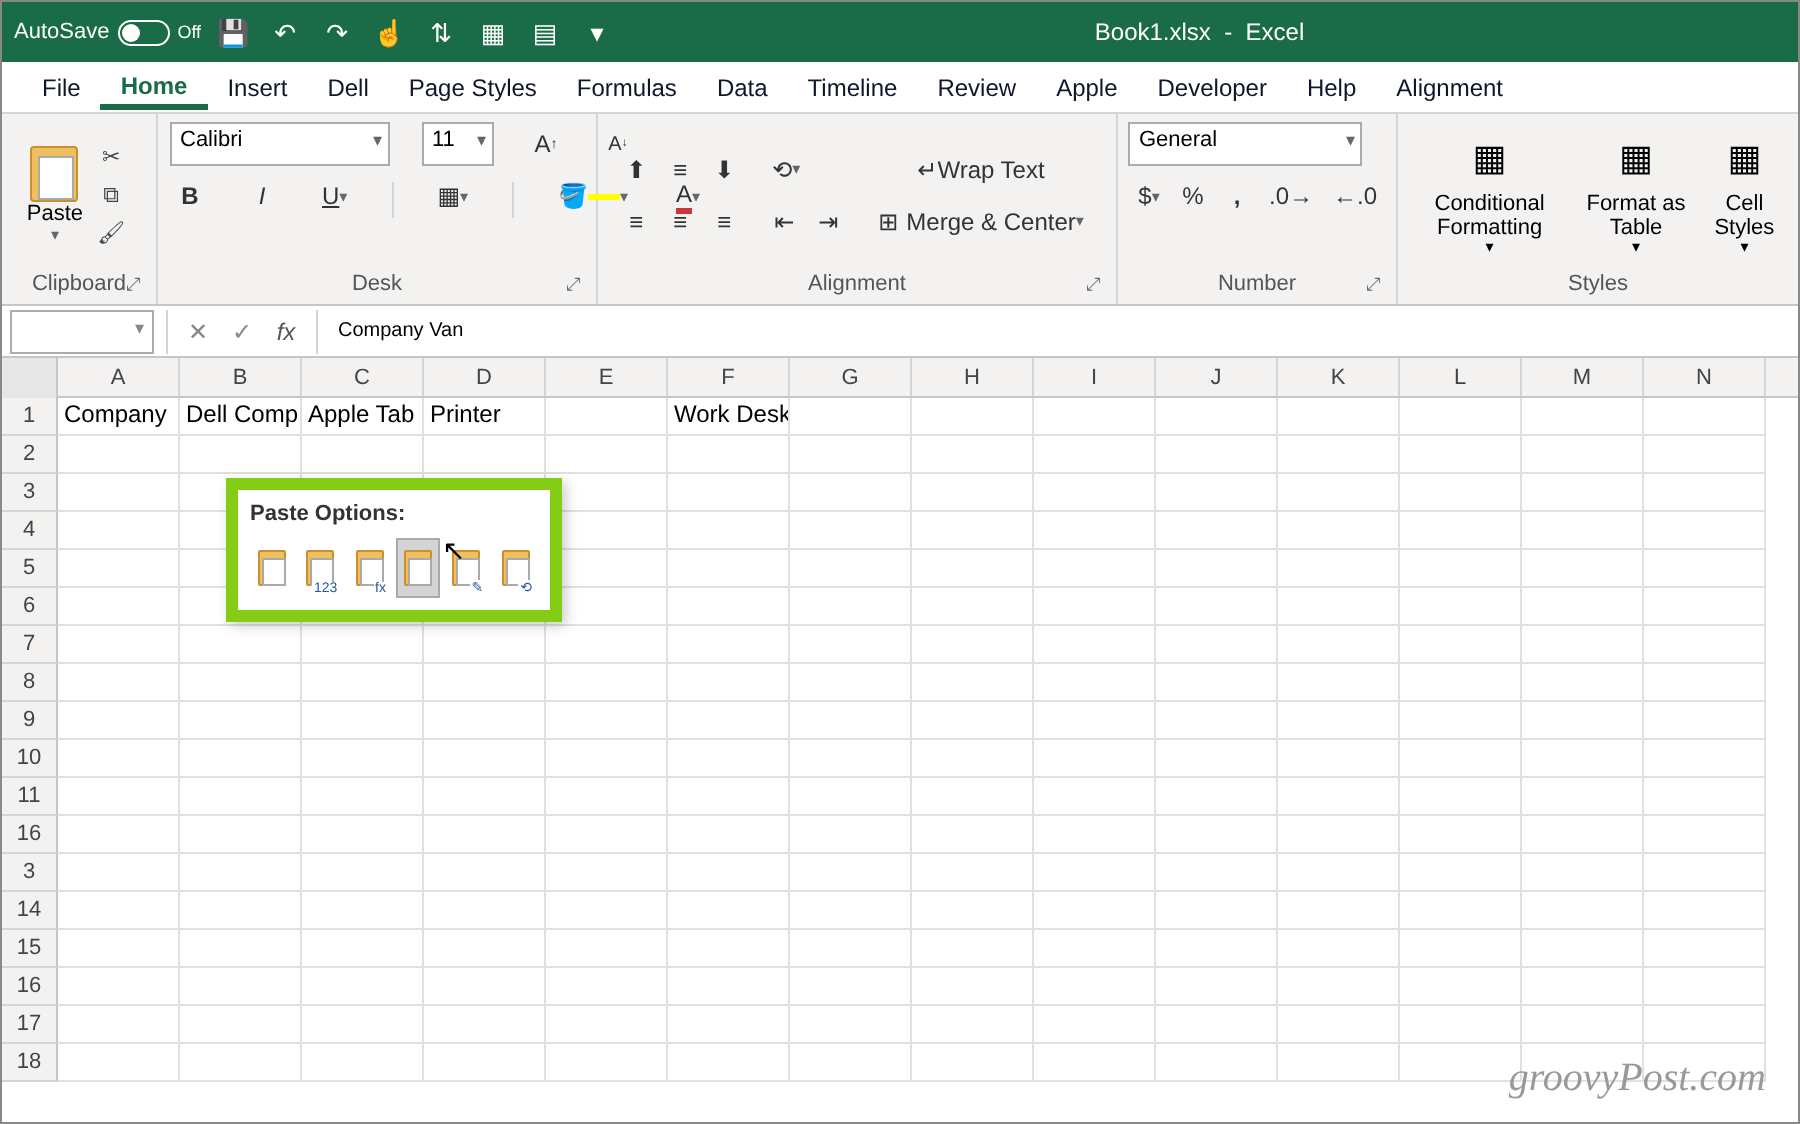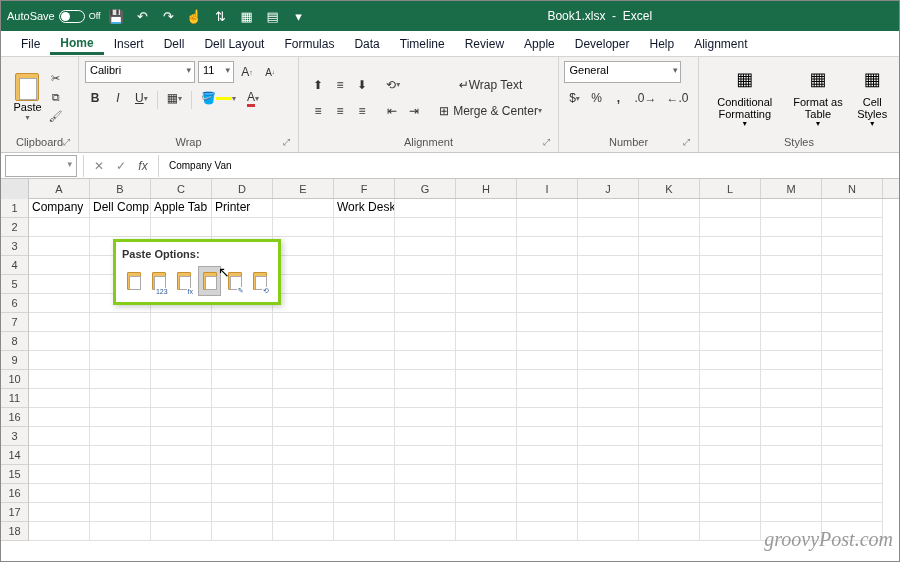--- a/index.html
+++ b/index.html
@@ -25,21 +25,21 @@
 .group-body { display: flex; align-items: center; gap: 4px; flex: 1; }
 .group-label { font-size: 11px; color: #555; text-align: center; padding: 2px 0; width: 100%; }
 .dialog-launcher { position: absolute; right: 3px; bottom: 3px; width: 12px; height: 12px; font-size: 9px; color: #666; cursor: pointer; }
 
 .paste-big { display: flex; flex-direction: column; align-items: center; cursor: pointer; }
 .paste-icon { width: 24px; height: 28px; background: #f0c060; border: 1px solid #c89030; border-radius: 2px; position: relative; }
 .paste-icon::after { content: ""; position: absolute; width: 16px; height: 20px; background: #fff; border: 1px solid #aaa; top: 4px; left: 3px; }
 .small-btn { width: 20px; height: 18px; border: 1px solid transparent; cursor: pointer; display: flex; align-items: center; justify-content: center; font-size: 11px; color: #444; }
 .vstack { display: flex; flex-direction: column; gap: 1px; }
 
-.font-group .row { display: flex; align-items: flex-end; gap: 3px; }
+.font-group .row { display: flex; align-items: flex-end; gap: 16px; }
 .combo { height: 22px; border: 1px solid #ababab; background: #fff; font-size: 11px; padding: 2px 16px 2px 4px; position: relative; cursor: pointer; }
 .combo::after { content: "▾"; position: absolute; right: 3px; top: 3px; font-size: 9px; color: #666; }
 .btn-icon { min-width: 20px; height: 22px; display: flex; align-items: center; justify-content: center; cursor: pointer; padding: 0 3px; font-size: 12px; color: #333; border: 1px solid transparent; }
 .dd::after { content: " ▾"; font-size: 8px; color: #666; }
 .underline-sample { width: 16px; height: 3px; }
 
 .big-btn { display: flex; flex-direction: column; align-items: center; cursor: pointer; padding: 2px 4px; text-align: center; line-height: 1.1; }
 .big-btn .ico { width: 28px; height: 28px; display: flex; align-items: center; justify-content: center; font-size: 18px; margin-bottom: 2px; }
 
 
@@ -54,31 +54,31 @@
 .grid-wrap { position: relative; height: 384px; overflow: hidden; }
 .col-headers { display: flex; height: 20px; background: #f3f2f1; border-bottom: 1px solid #c8c6c4; }
 .corner { width: 28px; height: 20px; border-right: 1px solid #c8c6c4; background: #e7e7e7; }
 .col-h { width: 61px; text-align: center; font-size: 11px; color: #444; border-right: 1px solid #d4d4d4; line-height: 20px; cursor: pointer; }
 .rows { display: flex; flex-direction: column; }
 .row-g { display: flex; height: 19px; }
 .row-h { width: 28px; text-align: center; font-size: 11px; color: #444; border-right: 1px solid #c8c6c4; border-bottom: 1px solid #d4d4d4; background: #f3f2f1; line-height: 19px; cursor: pointer; }
 .cell { width: 61px; border-right: 1px solid #e0e0e0; border-bottom: 1px solid #e0e0e0; font-size: 12px; padding: 1px 3px; overflow: hidden; white-space: nowrap; cursor: cell; }
 
 
-.paste-popup { position: absolute; left: 112px; top: 60px; width: 168px; background: #fff; border: 3px solid #84cc16; box-shadow: 2px 2px 6px rgba(0,0,0,0.2); padding: 6px; font-size: 11px; }
+.paste-popup { position: absolute; left: 112px; top: 60px; width: 168px; background: #fff; border: 6px solid #84cc16; box-shadow: 2px 2px 6px rgba(0,0,0,0.2); padding: 6px; font-size: 11px; }
 .paste-popup .ptitle { font-weight: 600; margin-bottom: 6px; color: #333; }
 .paste-opts { display: flex; gap: 2px; }
 .popt { width: 26px; height: 30px; display: flex; flex-direction: column; align-items: center; justify-content: center; cursor: pointer; border: 1px solid transparent; position: relative; }
 .popt.sel { background: #d4d4d4; border-color: #aaa; }
 .popt .clip { width: 14px; height: 18px; background: #f0c060; border: 1px solid #c89030; border-radius: 1px; position: relative; }
 .popt .clip::after { content: ""; position: absolute; width: 10px; height: 12px; background: #fff; border: 1px solid #aaa; top: 3px; left: 1px; }
 .popt .sub { position: absolute; bottom: 0; right: 1px; font-size: 7px; color: #2a579a; background: #fff; padding: 0 1px; }
 .cursor-arrow { position: absolute; left: 102px; top: 22px; font-size: 14px; color: #000; pointer-events: none; }
 
-.watermark { position: absolute; right: 6px; bottom: 10px; font-size: 20px; color: #999; font-style: italic; font-family: Georgia, serif; pointer-events: none; }
+.watermark { position: absolute; right: 16px; bottom: 10px; font-size: 20px; color: #999; font-style: italic; font-family: Georgia, serif; pointer-events: none; }
 </style>
 </head>
 <body>
 
 <div class="titlebar">
   <div class="autosave">
     <span>AutoSave</span>
     <span class="toggle"></span>
     <span style="font-size:9px">Off</span>
   </div>
@@ -95,21 +95,21 @@
   <div class="title-center">
     <span>Book1.xlsx</span> &nbsp;-&nbsp; <span>Excel</span>
   </div>
 </div>
 
 <div class="tabs">
   <div class="tab">File</div>
   <div class="tab active">Home</div>
   <div class="tab">Insert</div>
   <div class="tab">Dell</div>
-  <div class="tab">Dell Layout</div>
+  <div class="tab">Page Styles</div>
   <div class="tab">Formulas</div>
   <div class="tab">Data</div>
   <div class="tab">Timeline</div>
   <div class="tab">Review</div>
   <div class="tab">Apple</div>
   <div class="tab">Developer</div>
   <div class="tab">Help</div>
   <div class="tab">Alignment</div>
 </div>
 
@@ -152,21 +152,21 @@
           </div>
         <div style="width:1px;height:18px;background:#d4d4d4;margin:0 2px"></div>
         <div class="btn-icon dd">▦</div>
         <div style="width:1px;height:18px;background:#d4d4d4;margin:0 2px"></div>
         <div class="btn-icon dd">🪣<span class="underline-sample" style="background:#ffff00;display:inline-block"></span></div>
         <div class="btn-icon dd">
             <span style="border-bottom:3px solid #d13438">A</span>
           </div>
       </div>
     </div>
-    <div class="group-label">Wrap</div>
+    <div class="group-label">Desk</div>
     <div class="dialog-launcher">⤢</div>
   </div>
 
   <div class="group" style="width:260px">
     <div class="group-body" style="flex-direction:row;gap:8px">
       <div class="vstack" style="gap:4px">
         <div style="display:flex;gap:2px">
           <div class="btn-icon">⬆</div>
           <div class="btn-icon">≡</div>
           <div class="btn-icon">⬇</div>

